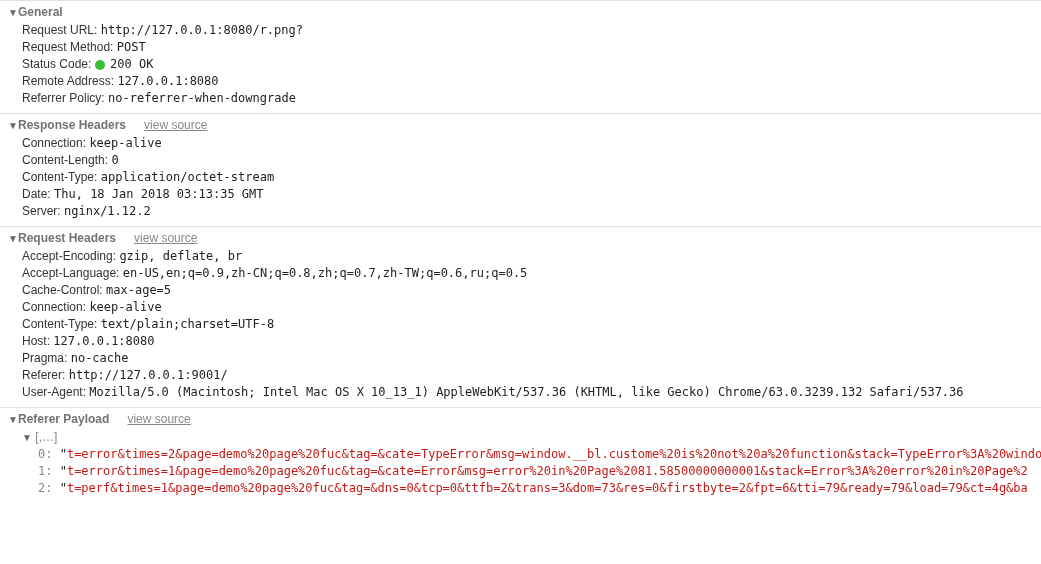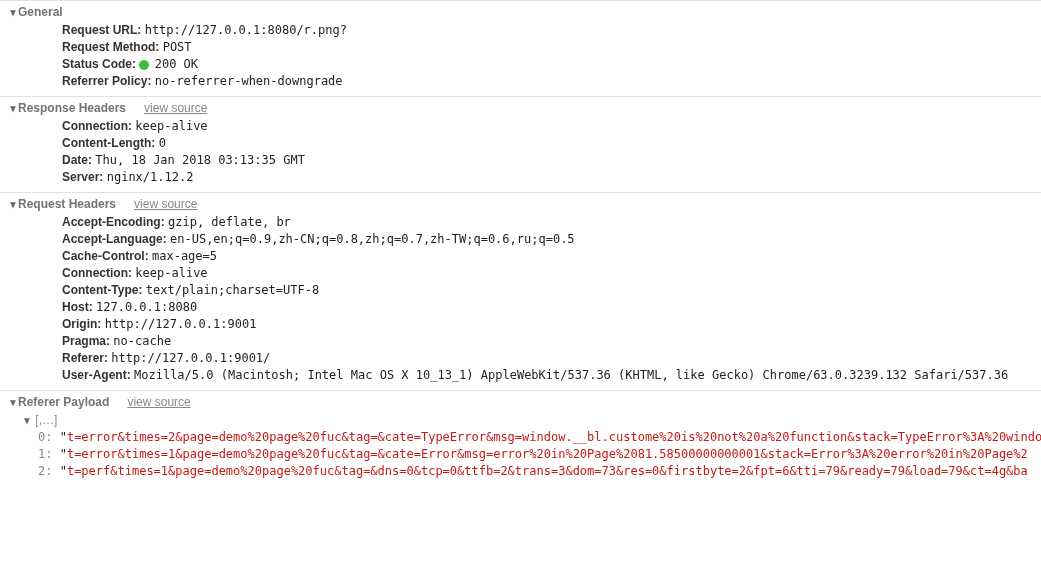--- a/index.html
+++ b/index.html
@@ -35,21 +35,21 @@
   }
   .view-source {
     margin-left: 18px;
     color: #888;
     font-size: 12px;
     cursor: pointer;
     text-decoration: underline;
   }
   .rows { padding: 1px 0 4px 22px; }
   .row { padding: 1px 0; line-height: 15px; }
-  .key { font-weight: bold; color: #333; margin-left: 40px; }
+  .key { font-weight: normal; color: #333; }
   .val { font-family: Menlo, Monaco, Consolas, monospace; color: #222; }
   .status-dot {
     display: inline-block;
     width: 10px; height: 10px;
     border-radius: 50%;
     background: #3bbf3b;
     vertical-align: middle;
     margin-right: 2px;
   }
   .payload-body { padding-left: 22px; }
@@ -71,52 +71,53 @@
 
 <div class="section">
   <div class="section-header">
     <span class="tri">▼</span>
     <span class="section-title">General</span>
   </div>
   <div class="rows" id="rows-general">
       <div class="row"><span class="key">Request URL: </span><span class="val">http://127.0.0.1:8080/r.png?</span></div>
       <div class="row"><span class="key">Request Method: </span><span class="val">POST</span></div>
       <div class="row"><span class="key">Status Code: </span><span class="status-dot"></span> <span class="val">200 OK</span></div>
+      <div class="row"><span class="key">Remote Address: </span><span class="val">127.0.0.1:8080</span></div>
       <div class="row"><span class="key">Referrer Policy: </span><span class="val">no-referrer-when-downgrade</span></div>
     </div>
 </div>
 
 <div class="section">
   <div class="section-header">
     <span class="tri">▼</span>
     <span class="section-title">Response Headers</span>
     <span class="view-source">view source</span>
   </div>
   <div class="rows" id="rows-response">
       <div class="row"><span class="key">Connection: </span><span class="val">keep-alive</span></div>
       <div class="row"><span class="key">Content-Length: </span><span class="val">0</span></div>
+      <div class="row"><span class="key">Content-Type: </span><span class="val">application/octet-stream</span></div>
       <div class="row"><span class="key">Date: </span><span class="val">Thu, 18 Jan 2018 03:13:35 GMT</span></div>
       <div class="row"><span class="key">Server: </span><span class="val">nginx/1.12.2</span></div>
     </div>
 </div>
 
 <div class="section">
   <div class="section-header">
     <span class="tri">▼</span>
     <span class="section-title">Request Headers</span>
     <span class="view-source">view source</span>
   </div>
   <div class="rows" id="rows-request">
       <div class="row"><span class="key">Accept-Encoding: </span><span class="val">gzip, deflate, br</span></div>
       <div class="row"><span class="key">Accept-Language: </span><span class="val">en-US,en;q=0.9,zh-CN;q=0.8,zh;q=0.7,zh-TW;q=0.6,ru;q=0.5</span></div>
       <div class="row"><span class="key">Cache-Control: </span><span class="val">max-age=5</span></div>
       <div class="row"><span class="key">Connection: </span><span class="val">keep-alive</span></div>
       <div class="row"><span class="key">Content-Type: </span><span class="val">text/plain;charset=UTF-8</span></div>
       <div class="row"><span class="key">Host: </span><span class="val">127.0.0.1:8080</span></div>
-      <div class="row"><span class="key">Origin: </span><span class="val">http://127.0.0.1:9001</span></div>
       <div class="row"><span class="key">Pragma: </span><span class="val">no-cache</span></div>
       <div class="row"><span class="key">Referer: </span><span class="val">http://127.0.0.1:9001/</span></div>
       <div class="row"><span class="key">User-Agent: </span><span class="val">Mozilla/5.0 (Macintosh; Intel Mac OS X 10_13_1) AppleWebKit/537.36 (KHTML, like Gecko) Chrome/63.0.3239.132 Safari/537.36</span></div>
     </div>
 </div>
 
 <div class="section">
   <div class="section-header">
     <span class="tri">▼</span>
     <span class="section-title">Referer Payload</span>

